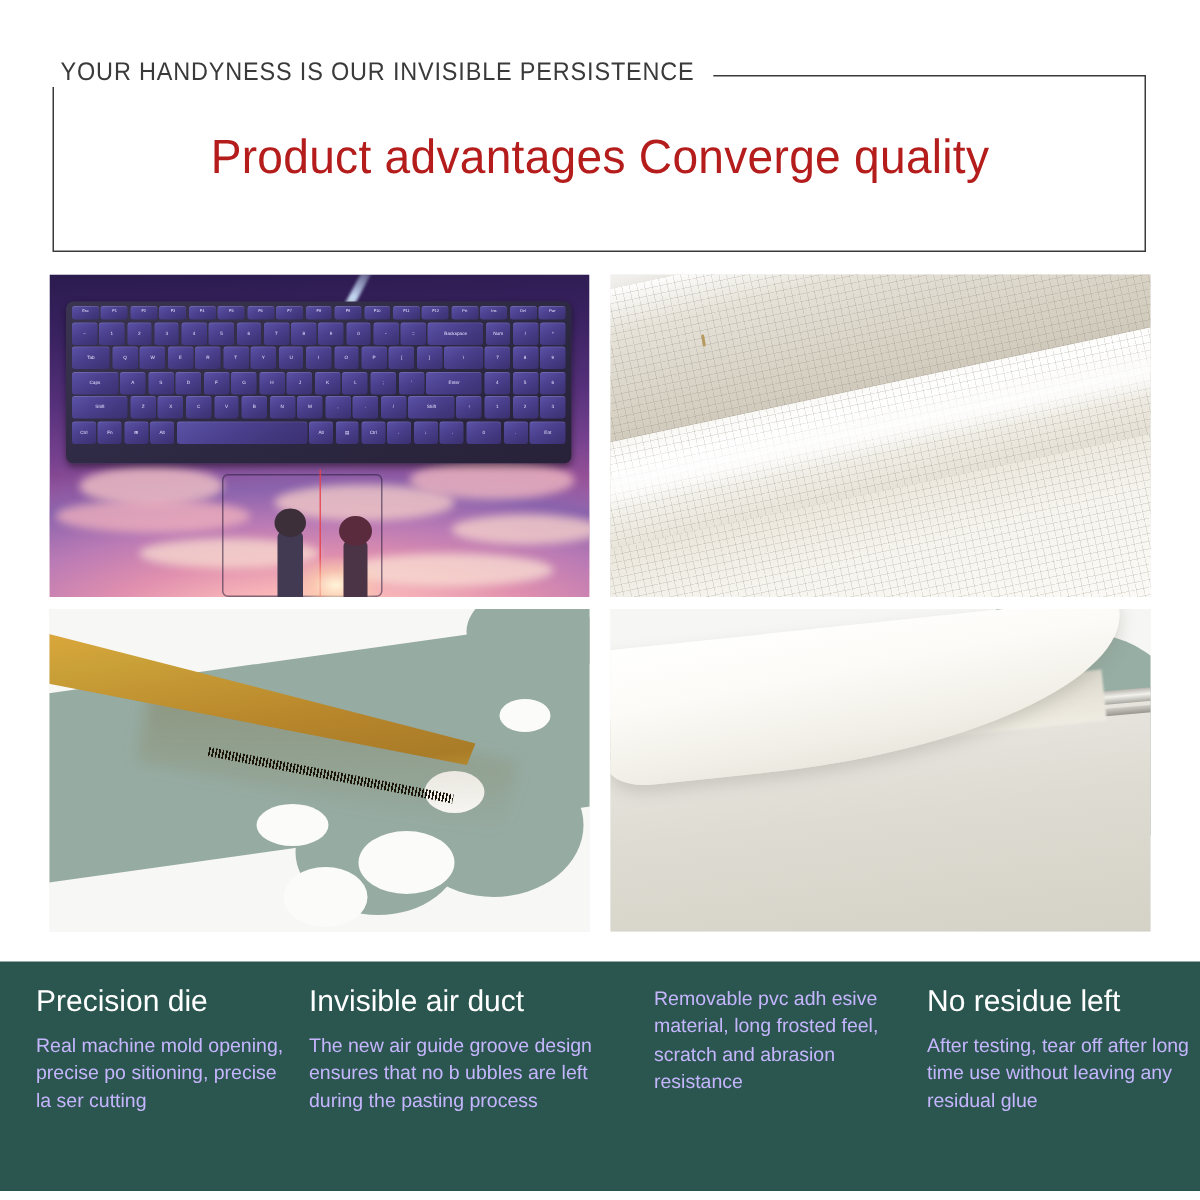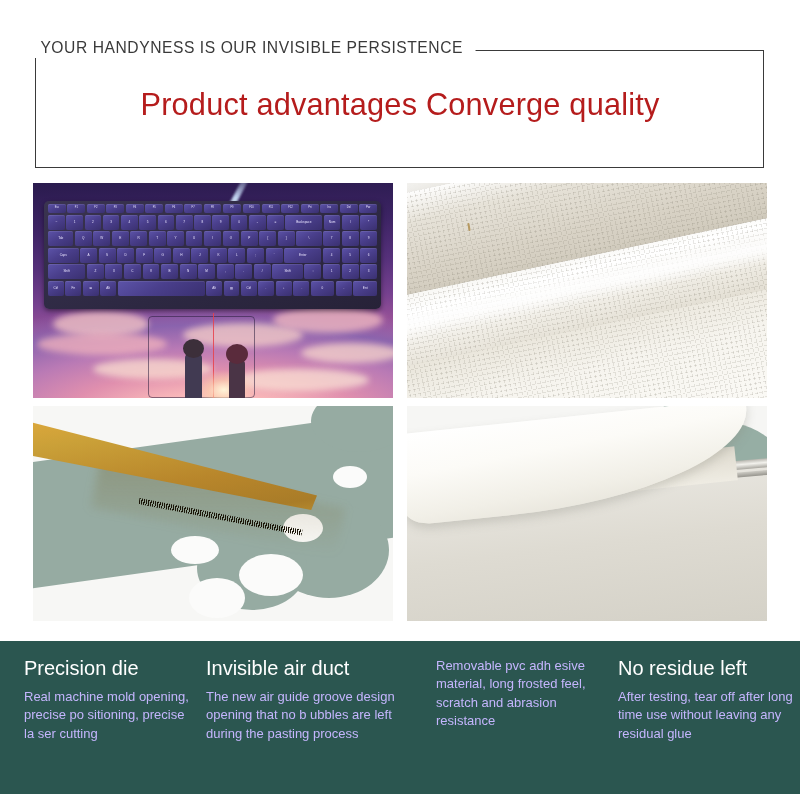--- a/index.html
+++ b/index.html
@@ -529,21 +529,21 @@
 </div>
 
 <div class="features">
   <div class="feat-cols">
     <div class="feat">
       <div class="feat-title">Precision die</div>
       <div class="feat-desc">Real machine mold opening, precise po sitioning, precise la ser cutting</div>
     </div>
     <div class="feat">
       <div class="feat-title">Invisible air duct</div>
-      <div class="feat-desc">The new air guide groove design opening that no b ubbles are left during the pasting process</div>
+      <div class="feat-desc">The new air guide groove design ensures that no b ubbles are left during the pasting process</div>
     </div>
     <div class="feat">
       <div class="feat-desc">Removable pvc adh esive material, long frosted feel, scratch and abrasion resistance</div>
     </div>
     <div class="feat">
       <div class="feat-title">No residue left</div>
       <div class="feat-desc">After testing, tear off after long time use without leaving any residual glue</div>
     </div>
   </div>
 </div>

